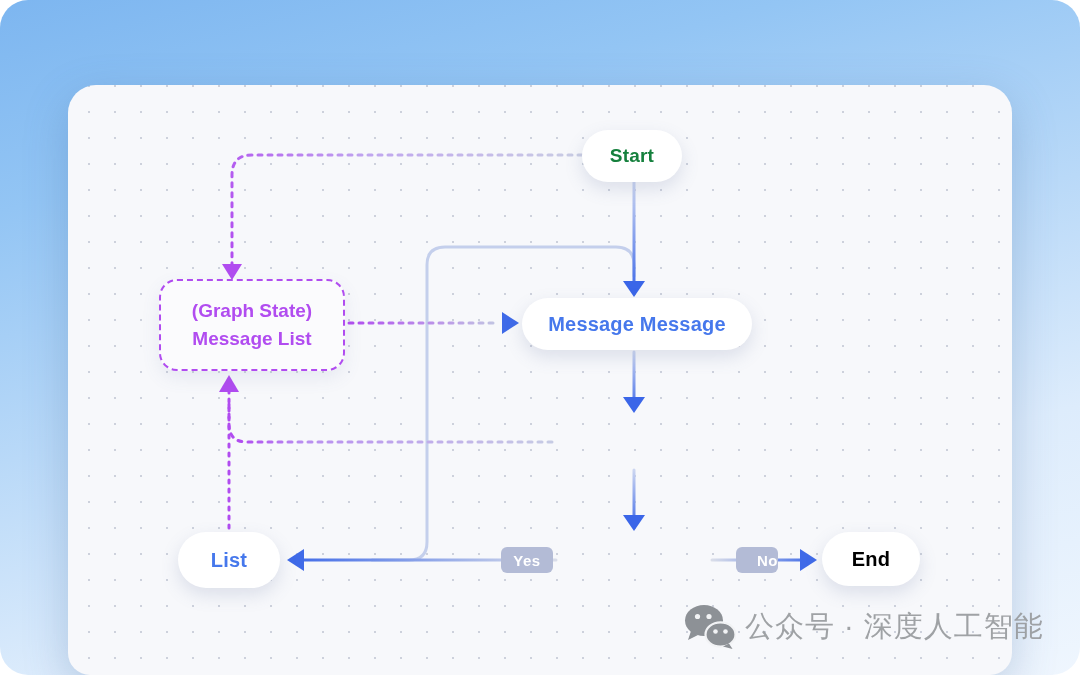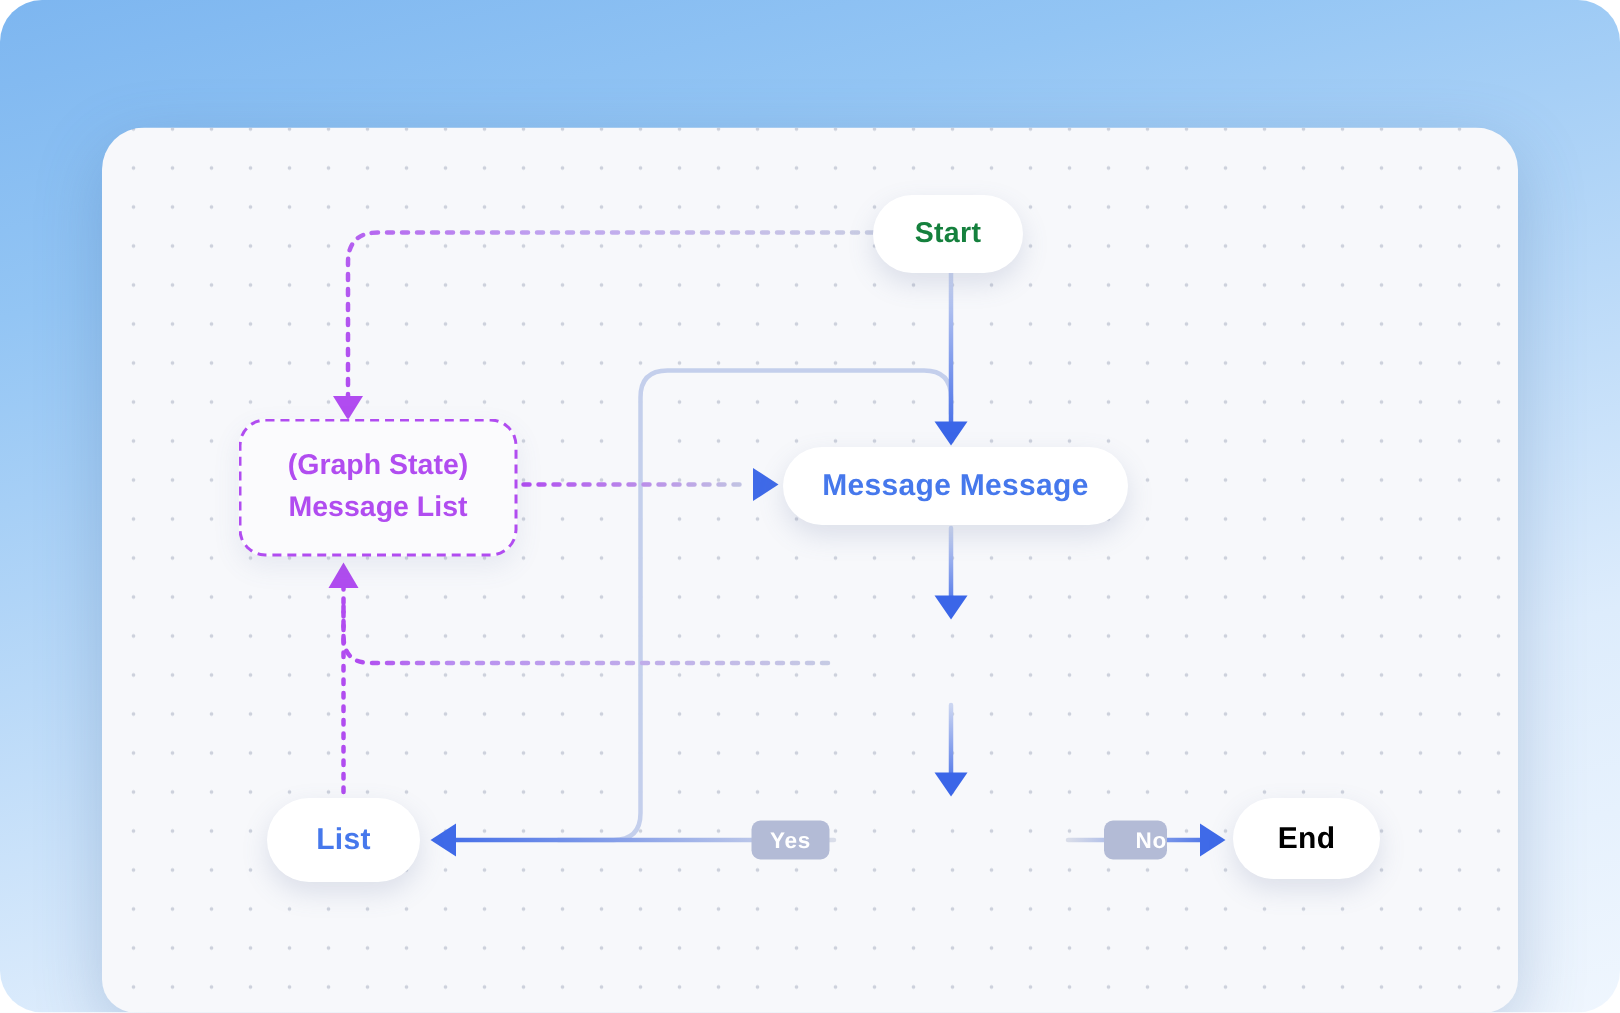--- a/index.html
+++ b/index.html
@@ -157,14 +157,31 @@
     <span>End</span>
   </div>
 
   <div class="edge-badge" style="left:485px; top:547px; width:52px; height:26px;margin-left:16px;">
     <span>Yes</span>
   </div>
   <div class="edge-badge" style="left:736px; top:547px; width:42px; height:26px;justify-content:flex-end;">
     <span>No</span>
   </div>
 
+  <div class="watermark">
+    <svg width="52" height="45" viewBox="0 0 52 45">
+      <g fill="#8d9196">
+        <ellipse cx="20" cy="16.5" rx="19" ry="15.5"></ellipse>
+        <path d="M 7 27 L 4 36 L 14 31 Z"></path>
+      </g>
+      <circle cx="13.5" cy="12.5" r="2.6" fill="#f2f3f5"></circle>
+      <circle cx="25" cy="12.5" r="2.6" fill="#f2f3f5"></circle>
+      <g>
+        <ellipse cx="36.5" cy="30.5" rx="15" ry="12.2" fill="#8d9196" stroke="#f2f3f5" stroke-width="2.2"></ellipse>
+        <path d="M 45 39.5 L 48.5 45 L 39 42.5 Z" fill="#8d9196"></path>
+      </g>
+      <circle cx="31.5" cy="27.5" r="2.3" fill="#f2f3f5"></circle>
+      <circle cx="41.5" cy="27.5" r="2.3" fill="#f2f3f5"></circle>
+    </svg>
+    <span class="wm-text">公众号 · 深度人工智能</span>
+  </div>
 
 </div>
 
 </body></html>

